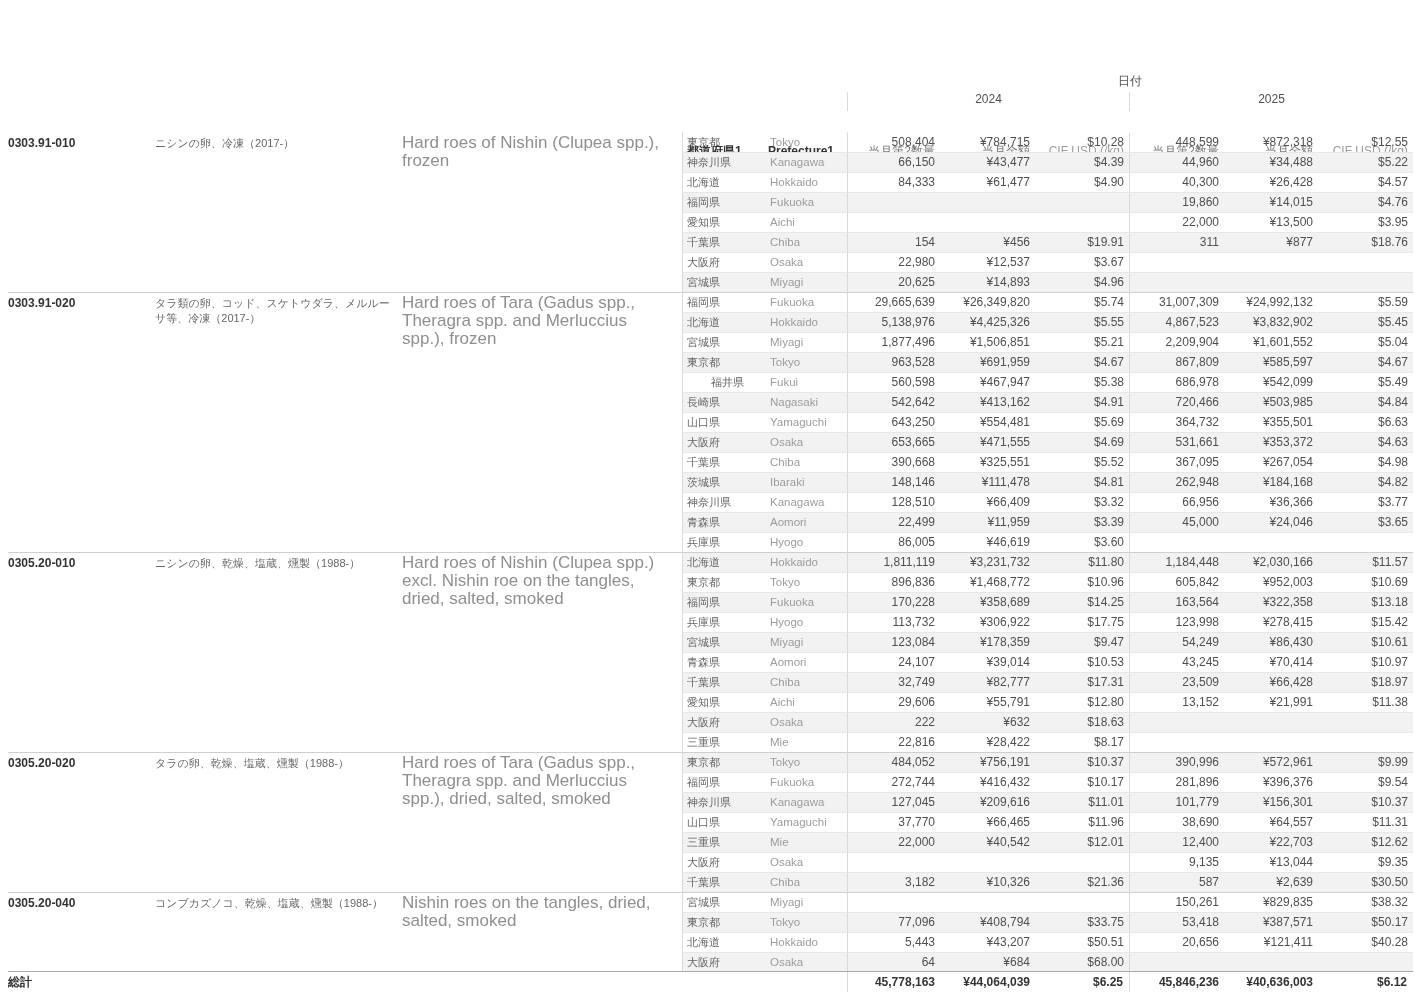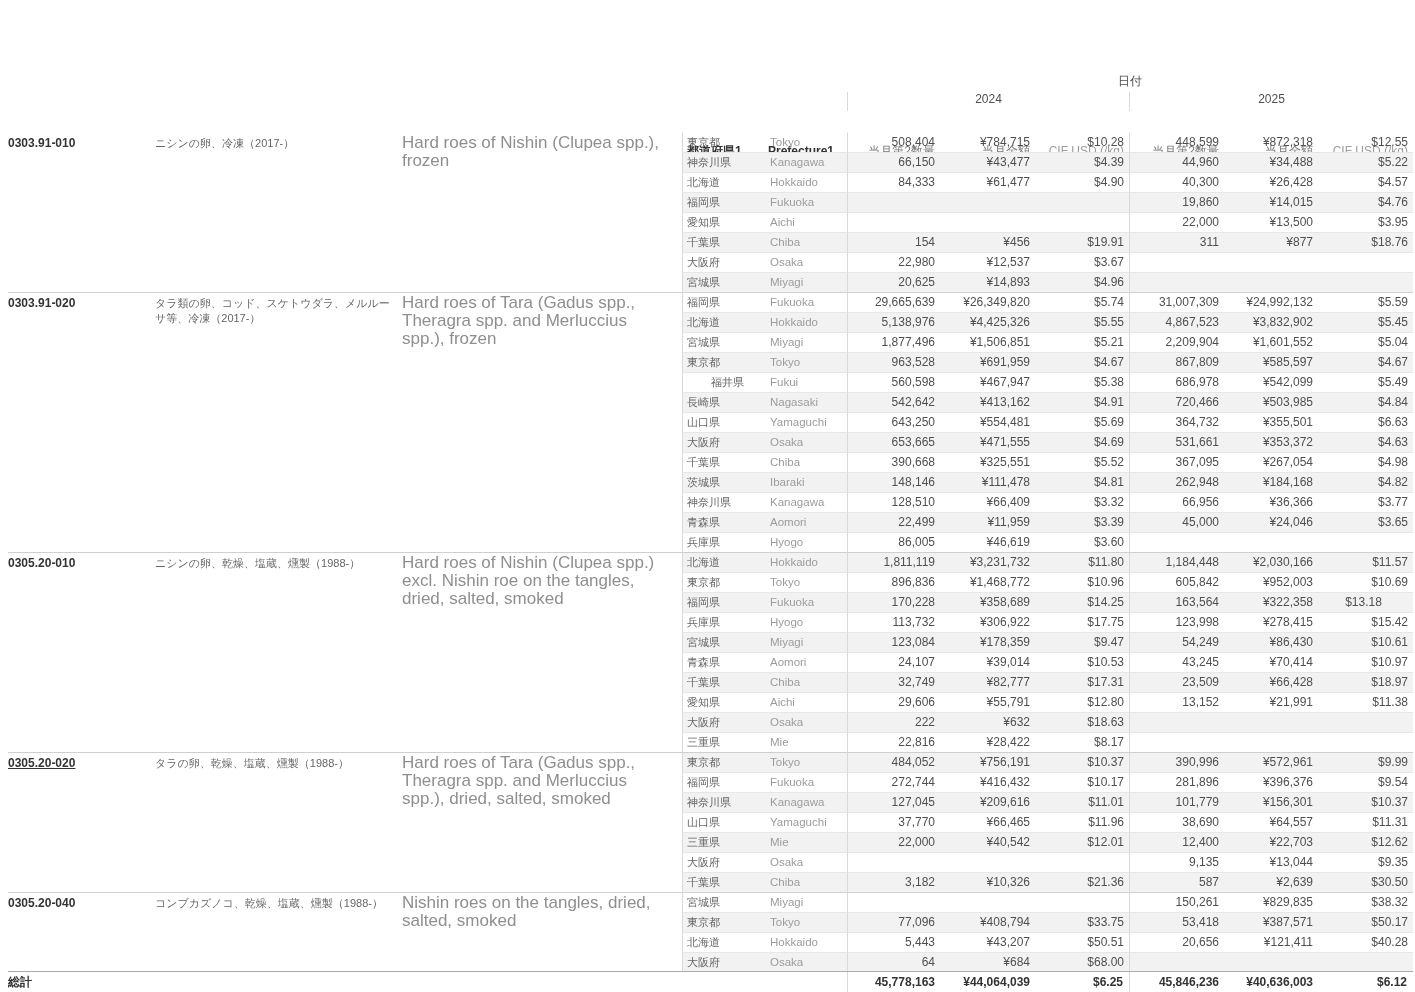--- a/index.html
+++ b/index.html
@@ -262,21 +262,21 @@
       <div class="c num vline rline" style="grid-area: 23 / 9;">605,842</div>
       <div class="c num rline" style="grid-area: 23 / 10;">¥952,003</div>
       <div class="c num u rline" style="grid-area: 23 / 11;">$10.69</div>
       <div class="c prefjp vline band rline" style="grid-area: 24 / 4;">福岡県</div>
       <div class="c prefen band rline" style="grid-area: 24 / 5;">Fukuoka</div>
       <div class="c num vline band rline" style="grid-area: 24 / 6;">170,228</div>
       <div class="c num band rline" style="grid-area: 24 / 7;">¥358,689</div>
       <div class="c num u band rline" style="grid-area: 24 / 8;">$14.25</div>
       <div class="c num vline band rline" style="grid-area: 24 / 9;">163,564</div>
       <div class="c num band rline" style="grid-area: 24 / 10;">¥322,358</div>
-      <div class="c num u band rline" style="grid-area: 24 / 11; text-align: center;">$13.18</div>
+      <div class="c num u band rline" style="grid-area: 24 / 11;">$13.18</div>
       <div class="c prefjp vline rline" style="grid-area: 25 / 4;">兵庫県</div>
       <div class="c prefen rline" style="grid-area: 25 / 5;">Hyogo</div>
       <div class="c num vline rline" style="grid-area: 25 / 6;">113,732</div>
       <div class="c num rline" style="grid-area: 25 / 7;">¥306,922</div>
       <div class="c num u rline" style="grid-area: 25 / 8;">$17.75</div>
       <div class="c num vline rline" style="grid-area: 25 / 9;">123,998</div>
       <div class="c num rline" style="grid-area: 25 / 10;">¥278,415</div>
       <div class="c num u rline" style="grid-area: 25 / 11;">$15.42</div>
       <div class="c prefjp vline band rline" style="grid-area: 26 / 4;">宮城県</div>
       <div class="c prefen band rline" style="grid-area: 26 / 5;">Miyagi</div>
@@ -319,21 +319,21 @@
       <div class="c num band rline" style="grid-area: 30 / 10;"></div>
       <div class="c num u band rline" style="grid-area: 30 / 11;"></div>
       <div class="c prefjp vline rline" style="grid-area: 31 / 4;">三重県</div>
       <div class="c prefen rline" style="grid-area: 31 / 5;">Mie</div>
       <div class="c num vline rline" style="grid-area: 31 / 6;">22,816</div>
       <div class="c num rline" style="grid-area: 31 / 7;">¥28,422</div>
       <div class="c num u rline" style="grid-area: 31 / 8;">$8.17</div>
       <div class="c num vline rline" style="grid-area: 31 / 9;"></div>
       <div class="c num rline" style="grid-area: 31 / 10;"></div>
       <div class="c num u rline" style="grid-area: 31 / 11;"></div>
-      <div class="c left code gline" style="grid-area: 32 / 1 / span 7; text-decoration: underline;">0305.20-020</div>
+      <div class="c left code gline" style="grid-area: 32 / 1 / span 7;">0305.20-020</div>
       <div class="c left jp gline" style="grid-area: 32 / 2 / span 7;">タラの卵、乾燥、塩蔵、燻製（1988-）</div>
       <div class="c left fish gline" style="grid-area: 32 / 3 / span 7;">Hard roes of Tara (Gadus spp., Theragra spp. and Merluccius spp.), dried, salted, smoked</div>
       <div class="c prefjp vline band gline" style="grid-area: 32 / 4;">東京都</div>
       <div class="c prefen band gline" style="grid-area: 32 / 5;">Tokyo</div>
       <div class="c num vline band gline" style="grid-area: 32 / 6;">484,052</div>
       <div class="c num band gline" style="grid-area: 32 / 7;">¥756,191</div>
       <div class="c num u band gline" style="grid-area: 32 / 8;">$10.37</div>
       <div class="c num vline band gline" style="grid-area: 32 / 9;">390,996</div>
       <div class="c num band gline" style="grid-area: 32 / 10;">¥572,961</div>
       <div class="c num u band gline" style="grid-area: 32 / 11;">$9.99</div>

